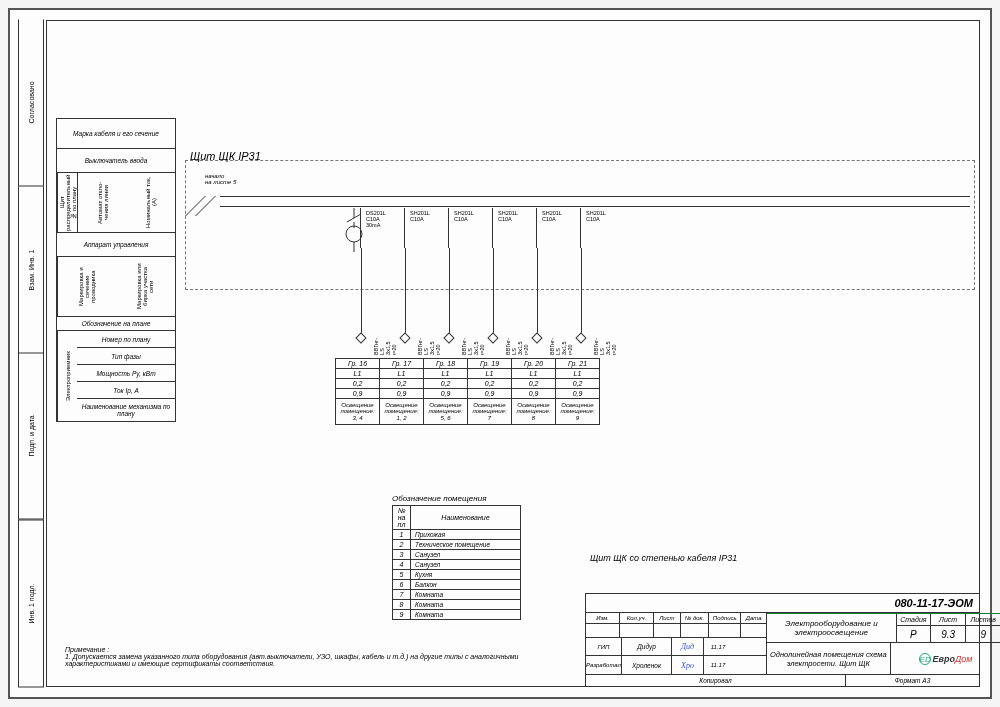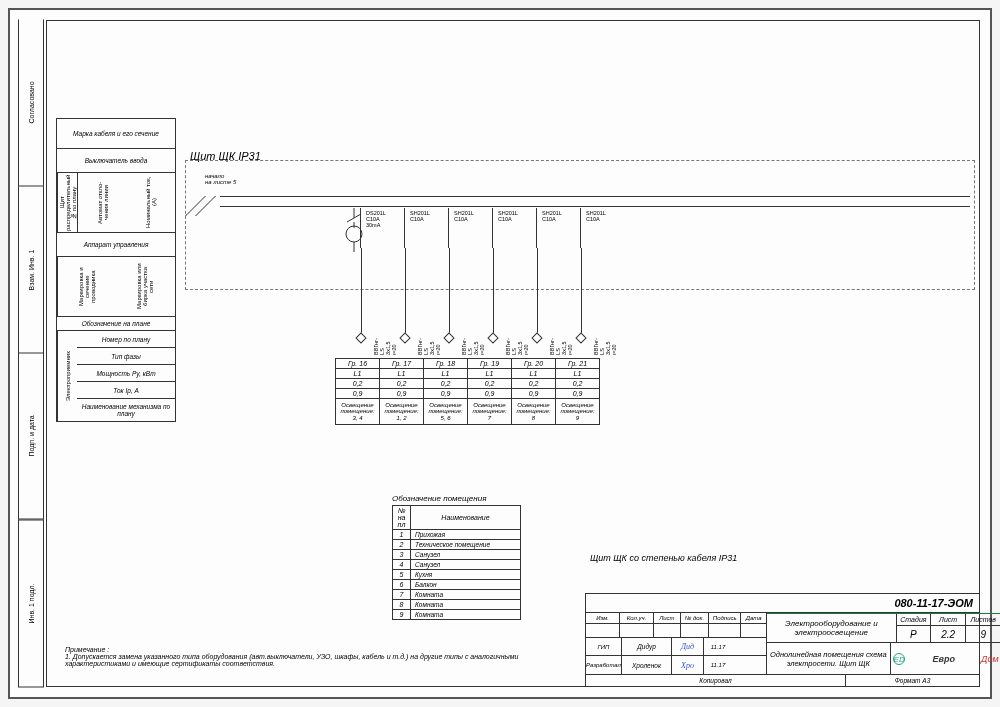--- a/index.html
+++ b/index.html
@@ -234,21 +234,21 @@
     text-align: right;
     padding: 3px 6px;
     font-style: italic;
   }
   .proj-title { font-size: 8px; padding: 4px; font-style: italic; }
   .sig-col { width: 36px; font-size: 6px; }
   .sig-name { width: 50px; font-size: 6.5px; }
   .sig-sign { width: 32px; font-size: 8px; color: #3355cc; font-family: cursive; }
   .sig-date { width: 28px; font-size: 6px; }
   .stage-cell { width: 36px; }
-  .logo-cell { width: 110px; font-size: 9px; gap: 26px; }
+  .logo-cell { width: 110px; font-size: 9px; }
   .logo-cell .ed-mark {
     display: inline-block;
     width: 12px; height: 12px;
     border: 1px solid #2a7;
     border-radius: 50%;
     color: #2a7;
     font-size: 8px;
     line-height: 11px;
     margin-right: 2px;
   }
@@ -555,21 +555,21 @@
           <div class="tb-cell" style="flex:1;white-space:pre;font-size:8px">Электрооборудование и
 электроосвещение</div>
           <div style="width:104px;display:flex;flex-direction:column">
             <div style="display:flex;border-bottom:1px solid #333">
               <div class="tb-cell stage-cell">Стадия</div>
               <div class="tb-cell stage-cell">Лист</div>
               <div class="tb-cell stage-cell" style="border-right:none">Листов</div>
             </div>
             <div style="display:flex;flex:1">
               <div class="tb-cell stage-cell" style="font-size:10px">Р</div>
-              <div class="tb-cell stage-cell" style="font-size:10px">2.2</div>
+              <div class="tb-cell stage-cell" style="font-size:10px">9.3</div>
               <div class="tb-cell stage-cell" style="font-size:10px;border-right:none">9</div>
             </div>
           </div>
         </div>
         <div style="display:flex;border-top:1px solid #333;height:32px">
           <div class="tb-cell" style="flex:1;white-space:pre;font-size:7.5px">Однолинейная помещения схема
 электросети. Щит ЩК</div>
           <div class="tb-cell logo-cell" style="border-right:none">
             <span class="ed-mark">ED</span>
               <b>Евро</b> 

